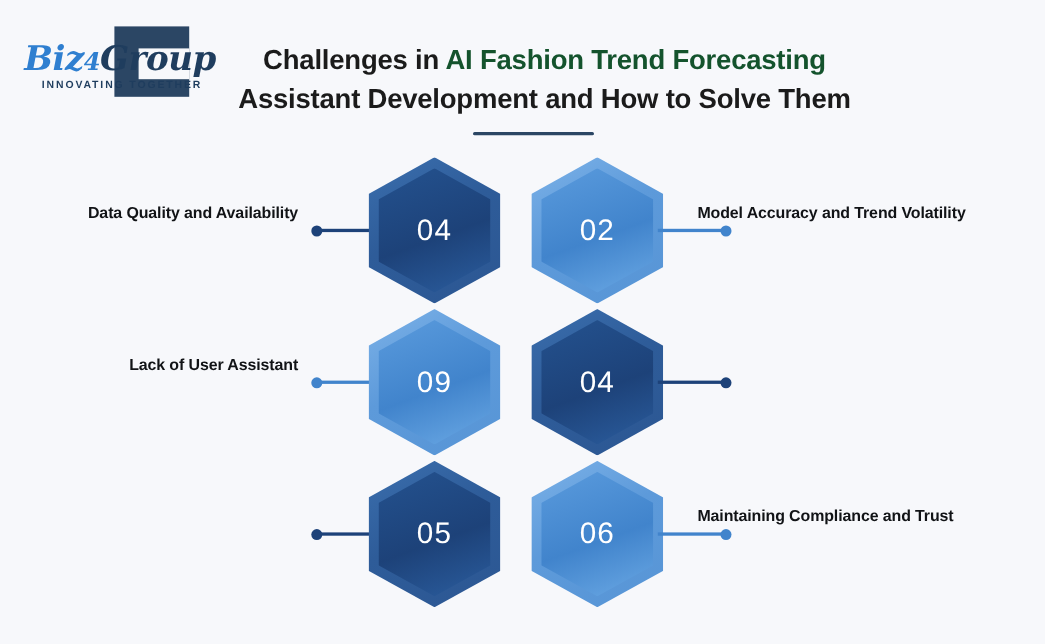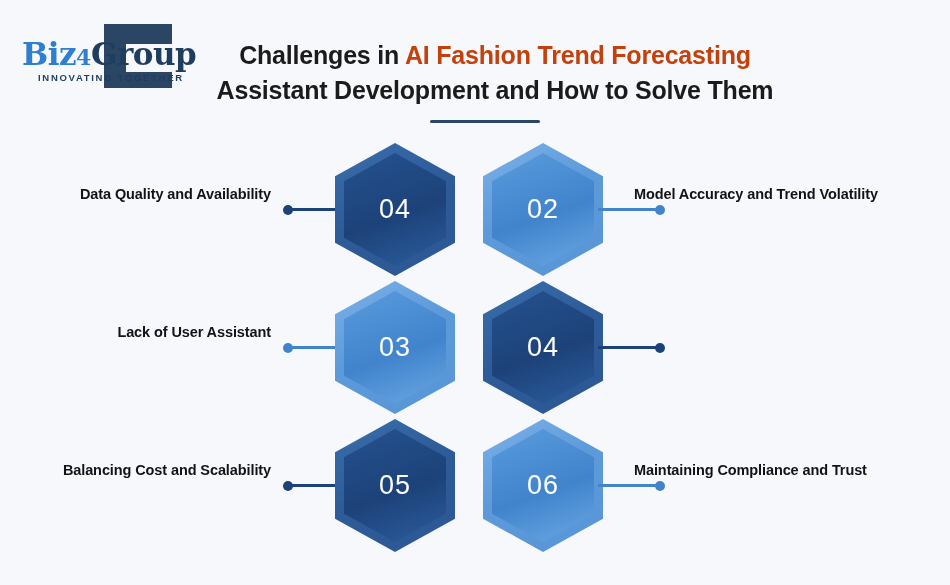--- a/index.html
+++ b/index.html
@@ -44,20 +44,21 @@
     top: 22px;
     width: 46px;
     height: 28px;
     background: #f7f8fb;
   }
   .logo-wordmark {
     position: absolute;
     left: 6px;
     top: 14px;
     font-family: "DejaVu Serif", serif;
+    font-style: italic;
     font-weight: bold;
     font-size: 31px;
     letter-spacing: -0.5px;
     white-space: nowrap;
     color: #1a3a5c;
   }
   .logo-wordmark .biz { color: #2f7fd0; }
   .logo-wordmark .four {
     color: #2f7fd0;
     font-size: 22px;
@@ -81,21 +82,21 @@
     left: 185px;
     top: 38px;
     width: 620px;
     text-align: center;
     font-size: 25px;
     font-weight: bold;
     line-height: 1.38;
     color: #1b1b1b;
     letter-spacing: -0.2px;
   }
-  .title .hl { color: #c2410c; }
+  .title .hl { color: #14532d; }
 
   .title-rule {
     position: absolute;
     left: 430px;
     top: 120px;
     width: 110px;
     height: 3px;
     background: #2b4664;
     border-radius: 2px;
   }
@@ -258,36 +259,35 @@
 
   <div class="row row-1">
 
     <div class="label label-left">Lack of User Assistant</div>
     <div class="connector connector-left" style="background:#4184cc">
       <span class="dot" style="background:#4184cc"></span>
     </div>
     <div class="hex-wrap hex-col-a v-light">
       <div class="hex-outer"></div>
       <div class="hex-inner"></div>
-      <div class="hex-num">03</div>
+      <div class="hex-num">09</div>
     </div>
 
     <div class="hex-wrap hex-col-b v-dark">
       <div class="hex-outer"></div>
       <div class="hex-inner"></div>
       <div class="hex-num">04</div>
     </div>
     <div class="connector connector-right" style="background:#1d4279">
       <span class="dot" style="background:#1d4279"></span>
     </div>
   </div>
 
   <div class="row row-2">
 
-    <div class="label label-left">Balancing Cost and Scalability</div>
     <div class="connector connector-left" style="background:#1d4279">
       <span class="dot" style="background:#1d4279"></span>
     </div>
     <div class="hex-wrap hex-col-a v-dark">
       <div class="hex-outer"></div>
       <div class="hex-inner"></div>
       <div class="hex-num">05</div>
     </div>
 
     <div class="hex-wrap hex-col-b v-light">

